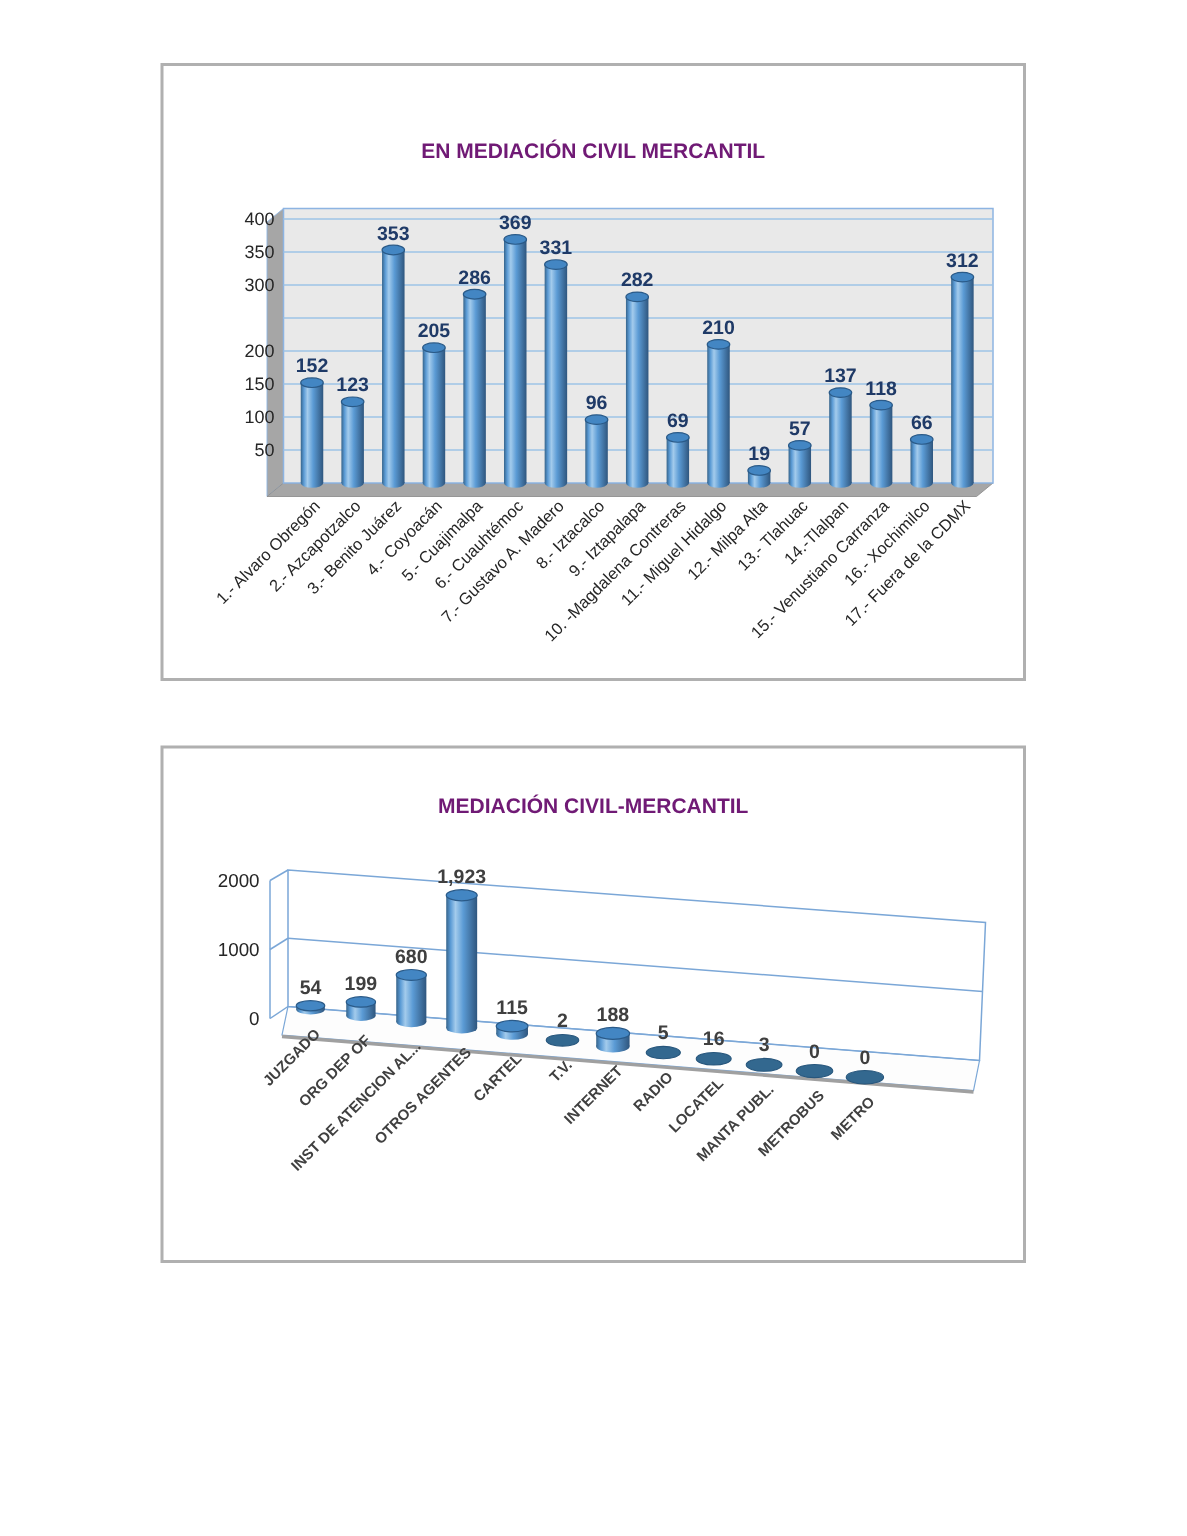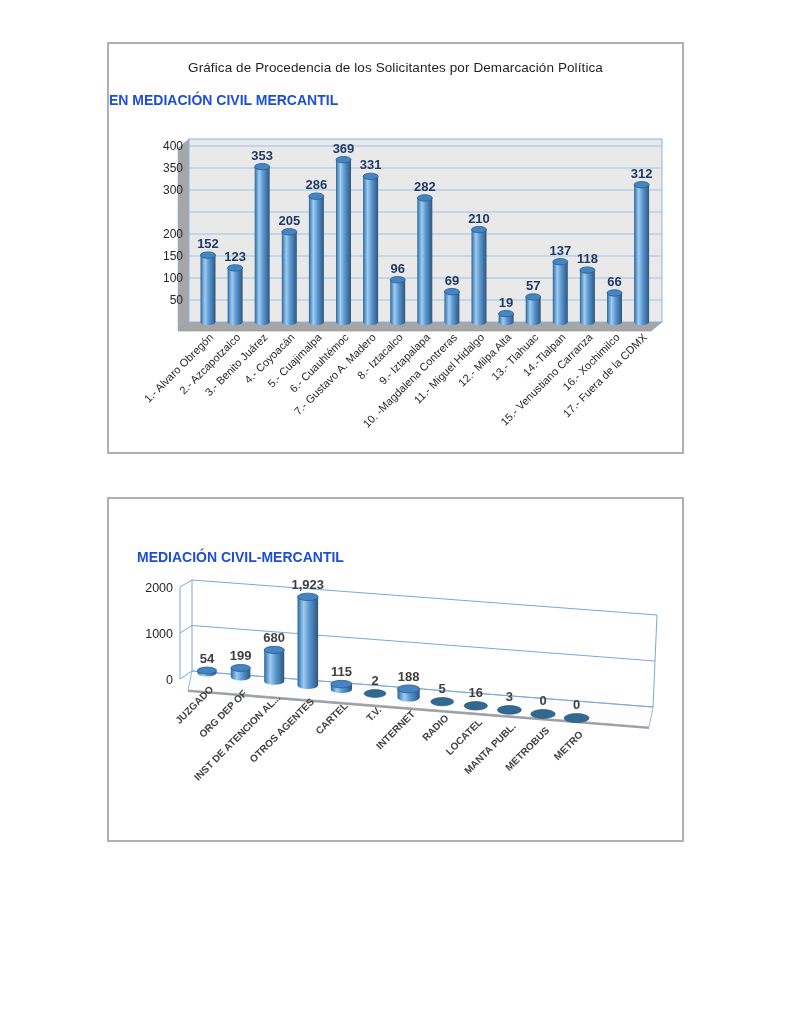--- a/index.html
+++ b/index.html
@@ -4,26 +4,26 @@
 <style>
   html,body{margin:0;padding:0;background:#ffffff;}
   #page{position:relative;width:791px;height:1024px;background:#ffffff;
         font-family:"Liberation Sans",sans-serif;overflow:hidden;}
   .chart-panel{position:absolute;left:107px;width:573px;background:#ffffff;
         border:2px solid #b0b0b0;}
   #panel-1{top:42px;height:408px;}
   #panel-2{top:497px;height:341px;}
   .chart-title{position:absolute;left:0;width:100%;text-align:center;
         color:#1f1f1f;font-size:13.5px;letter-spacing:0.1px;}
-  .chart-subtitle{position:absolute;left:0;width:100%;
-        color:#1d4ed8;font-size:14px;font-weight:bold;}
+  .chart-subtitle{position:absolute;left:0;width:100%;text-align:center;
+        color:#701a75;font-size:14px;font-weight:bold;}
   #panel-1 .chart-title{top:16px;}
   #panel-1 .chart-subtitle{top:48px;}
   #panel-2 .chart-title{top:14px;}
-  #panel-2 .chart-subtitle{top:50px;padding-left:28px;}
+  #panel-2 .chart-subtitle{top:30px;}
   svg.chart-canvas{position:absolute;left:0;top:0;}
 </style>
 </head>
 <body>
 
 <div id="page">
 
   <div id="panel-1" class="chart-panel">
     <svg class="chart-canvas" width="569" height="404">
         <defs>
@@ -132,21 +132,20 @@
         <text x="0" y="0" font-family="&quot;Liberation Sans&quot;, sans-serif" text-anchor="end" font-size="11" fill="#262626" transform="translate(321.8,294) rotate(-45)">9.- Iztapalapa</text>
         <text x="0" y="0" font-family="&quot;Liberation Sans&quot;, sans-serif" text-anchor="end" font-size="11" fill="#262626" transform="translate(348.9,294) rotate(-45)">10. -Magdalena  Contreras</text>
         <text x="0" y="0" font-family="&quot;Liberation Sans&quot;, sans-serif" text-anchor="end" font-size="11" fill="#262626" transform="translate(376,294) rotate(-45)">11.- Miguel Hidalgo</text>
         <text x="0" y="0" font-family="&quot;Liberation Sans&quot;, sans-serif" text-anchor="end" font-size="11" fill="#262626" transform="translate(403.1,294) rotate(-45)">12.- Milpa Alta</text>
         <text x="0" y="0" font-family="&quot;Liberation Sans&quot;, sans-serif" text-anchor="end" font-size="11" fill="#262626" transform="translate(430.20000000000005,294) rotate(-45)">13.- Tlahuac</text>
         <text x="0" y="0" font-family="&quot;Liberation Sans&quot;, sans-serif" text-anchor="end" font-size="11" fill="#262626" transform="translate(457.3,294) rotate(-45)">14.-Tlalpan</text>
         <text x="0" y="0" font-family="&quot;Liberation Sans&quot;, sans-serif" text-anchor="end" font-size="11" fill="#262626" transform="translate(484.40000000000003,294) rotate(-45)">15.- Venustiano Carranza</text>
         <text x="0" y="0" font-family="&quot;Liberation Sans&quot;, sans-serif" text-anchor="end" font-size="11" fill="#262626" transform="translate(511.5,294) rotate(-45)">16.- Xochimilco</text>
         <text x="0" y="0" font-family="&quot;Liberation Sans&quot;, sans-serif" text-anchor="end" font-size="11" fill="#262626" transform="translate(538.6,294) rotate(-45)">17.- Fuera de la CDMX</text>
       </svg>
-    <div class="chart-title">Gráfica de Procedencia de los Solicitantes por Demarcación Política</div>
     <div class="chart-subtitle">EN MEDIACIÓN CIVIL MERCANTIL</div>
   </div>
 
   <div id="panel-2" class="chart-panel">
     <svg class="chart-canvas" width="569" height="337">
         <defs>
           <linearGradient id="cyl1" x1="0" y1="0" x2="1" y2="0">
             <stop offset="0%" stop-color="#36648b"></stop>
             <stop offset="14%" stop-color="#5b9bd5"></stop>
             <stop offset="30%" stop-color="#a3cbec"></stop>

